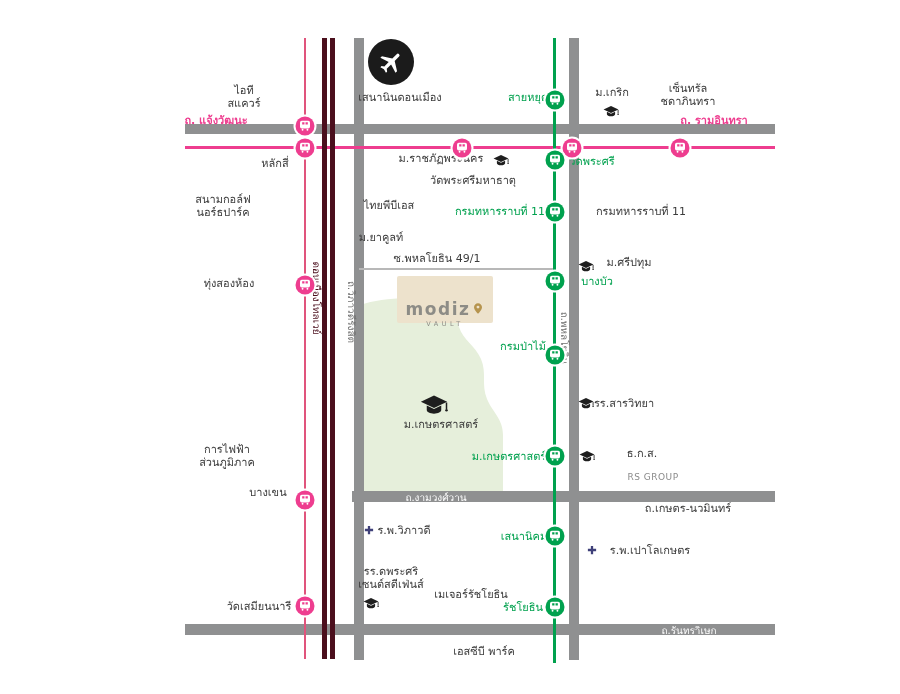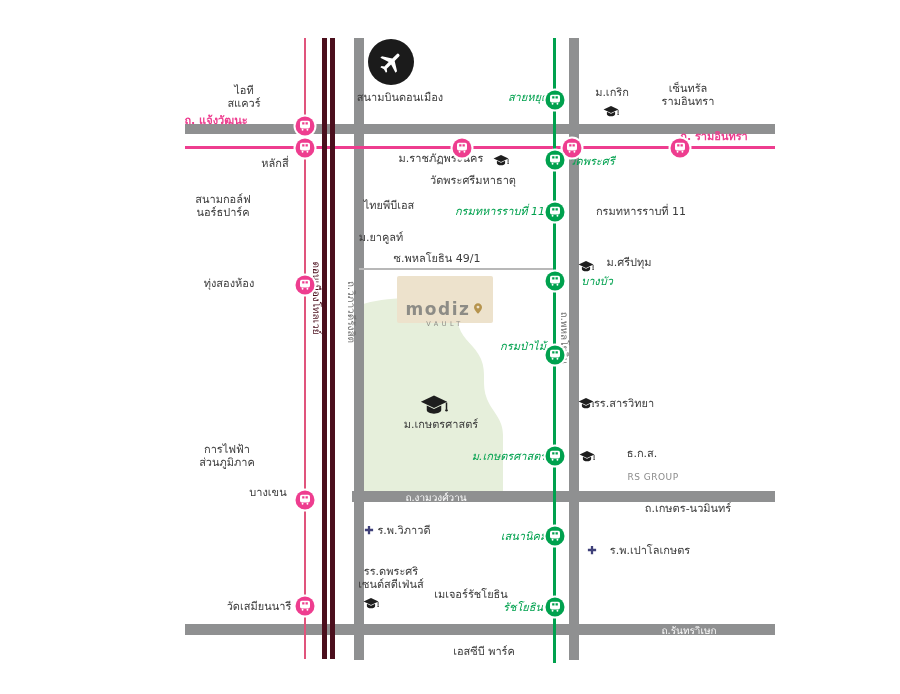--- a/index.html
+++ b/index.html
@@ -8,21 +8,21 @@
 
   .campus{position:absolute;left:353px;top:293px;width:158px;height:200px;z-index:1;}
 
   .road{position:absolute;background:var(--road,#8f9091);z-index:2;}
   .line{position:absolute;z-index:3;}
   .soi-line{position:absolute;background:#b8b8b8;z-index:2;}
 
   .lbl{position:absolute;transform:translate(-50%,-50%);font-size:11px;color:#3c3c3c;
        white-space:nowrap;text-align:center;line-height:13px;z-index:6;}
   .lbl .l2{display:block;}
-  .green-t{color:var(--green,#00a14e);font-style:italic;}
+  .green-t{color:var(--green,#00a14e);}
   .pink-t{color:var(--pink,#ee3d8f);font-weight:700;}
   .white-t{color:#fff;}
   .maroon-t{color:var(--maroon,#4b0f1d);}
   .gray-t{color:#6f6f6f;}
   .small-t{font-size:9px;letter-spacing:.5px;color:#8a8a8a;}
   .vert{transform:translate(-50%,-50%) rotate(90deg);font-size:10px;}
 
   .station{position:absolute;width:19px;height:19px;border-radius:50%;
            transform:translate(-50%,-50%);display:flex;align-items:center;justify-content:center;
            box-shadow:0 0 0 2px #fff;z-index:7;}
@@ -92,24 +92,24 @@
   <div class="line" style="left:553px;top:38px;width:3px;height:625px;background:var(--green,#00a14e)"></div>
   <div class="line" style="left:304px;top:38px;width:2px;height:621px;background:var(--redline,#e0547c)"></div>
   <div class="line" style="left:322px;top:38px;width:5px;height:621px;background:var(--maroon,#4b0f1d)"></div>
   <div class="line" style="left:330px;top:38px;width:5px;height:621px;background:var(--maroon,#4b0f1d)"></div>
 
   <div class="airport">
     <svg viewBox="0 0 24 24">
         <use href="#sym-plane"></use>
       </svg>
   </div>
-  <div class="lbl" style="left:400px;top:97px">สนามบินดอนเมือง</div>
+  <div class="lbl" style="left:400px;top:97px">เสนานินดอนเมือง</div>
 
   <div class="lbl pink-t" style="left:216px;top:120px">ถ. แจ้งวัฒนะ</div>
-  <div class="lbl pink-t" style="left:714px;top:136px">ถ. รามอินทรา</div>
+  <div class="lbl pink-t" style="left:714px;top:120px">ถ. รามอินทรา</div>
   <div class="lbl vert maroon-t" style="left:316px;top:298px">ดอนเมืองโทลเวย์</div>
   <div class="lbl vert gray-t" style="left:351px;top:312px">ถ.วิภาวดีรังสิต</div>
   <div class="lbl vert gray-t" style="left:564px;top:338px">ถ.พหลโยธิน</div>
   <div class="lbl" style="left:437px;top:258px">ซ.พหลโยธิน 49/1</div>
   <div class="lbl white-t" style="left:436px;top:497px;font-size:10px">ถ.งามวงศ์วาน</div>
   <div class="lbl" style="left:688px;top:508px">ถ.เกษตร-นวมินทร์</div>
   <div class="lbl white-t" style="left:689px;top:630px;font-size:10px">ถ.รันทราิเษก</div>
 
   <div class="station pink" style="left:305px;top:126px">
       <svg viewBox="0 0 24 24">
@@ -207,21 +207,21 @@
   <div class="lbl green-t" style="left:500px;top:211px">กรมทหารราบที่ 11</div>
   <div class="lbl green-t" style="left:597px;top:281px">บางบัว</div>
   <div class="lbl green-t" style="left:523px;top:346px">กรมป่าไม้</div>
   <div class="lbl green-t" style="left:509px;top:456px">ม.เกษตรศาสตร์</div>
   <div class="lbl green-t" style="left:524px;top:536px">เสนานิคม</div>
   <div class="lbl green-t" style="left:523px;top:607px">รัชโยธิน</div>
 
   <div class="lbl" style="left:612px;top:92px">ม.เกริก</div>
   <div class="lbl" style="left:688px;top:95px">
     <span>เซ็นทรัล</span>
-    <span class="l2">รามอินทรา</span>
+    <span class="l2">ชดาภินทรา</span>
   </div>
   <div class="lbl" style="left:441px;top:158px">ม.ราชภัฏพระนคร</div>
   <div class="lbl" style="left:473px;top:180px">วัดพระศรีมหาธาตุ</div>
   <div class="lbl" style="left:223px;top:206px">
     <span>สนามกอล์ฟ</span>
     <span class="l2">นอร์ธปาร์ค</span>
   </div>
   <div class="lbl" style="left:389px;top:205px">ไทยพีบีเอส</div>
   <div class="lbl" style="left:641px;top:211px">กรมทหารราบที่ 11</div>
   <div class="lbl" style="left:381px;top:237px">ม.ยาคูลท์</div>

